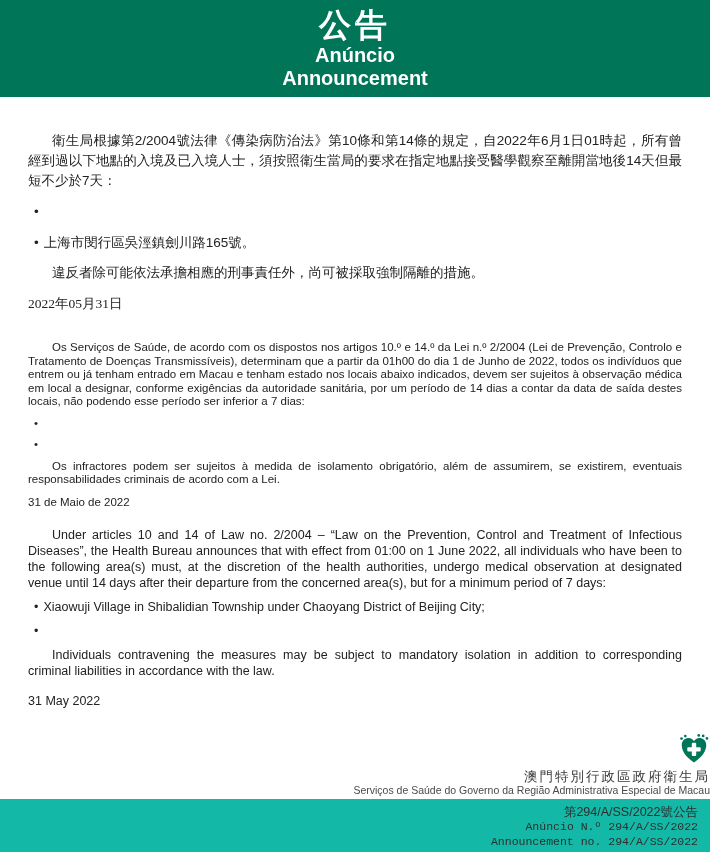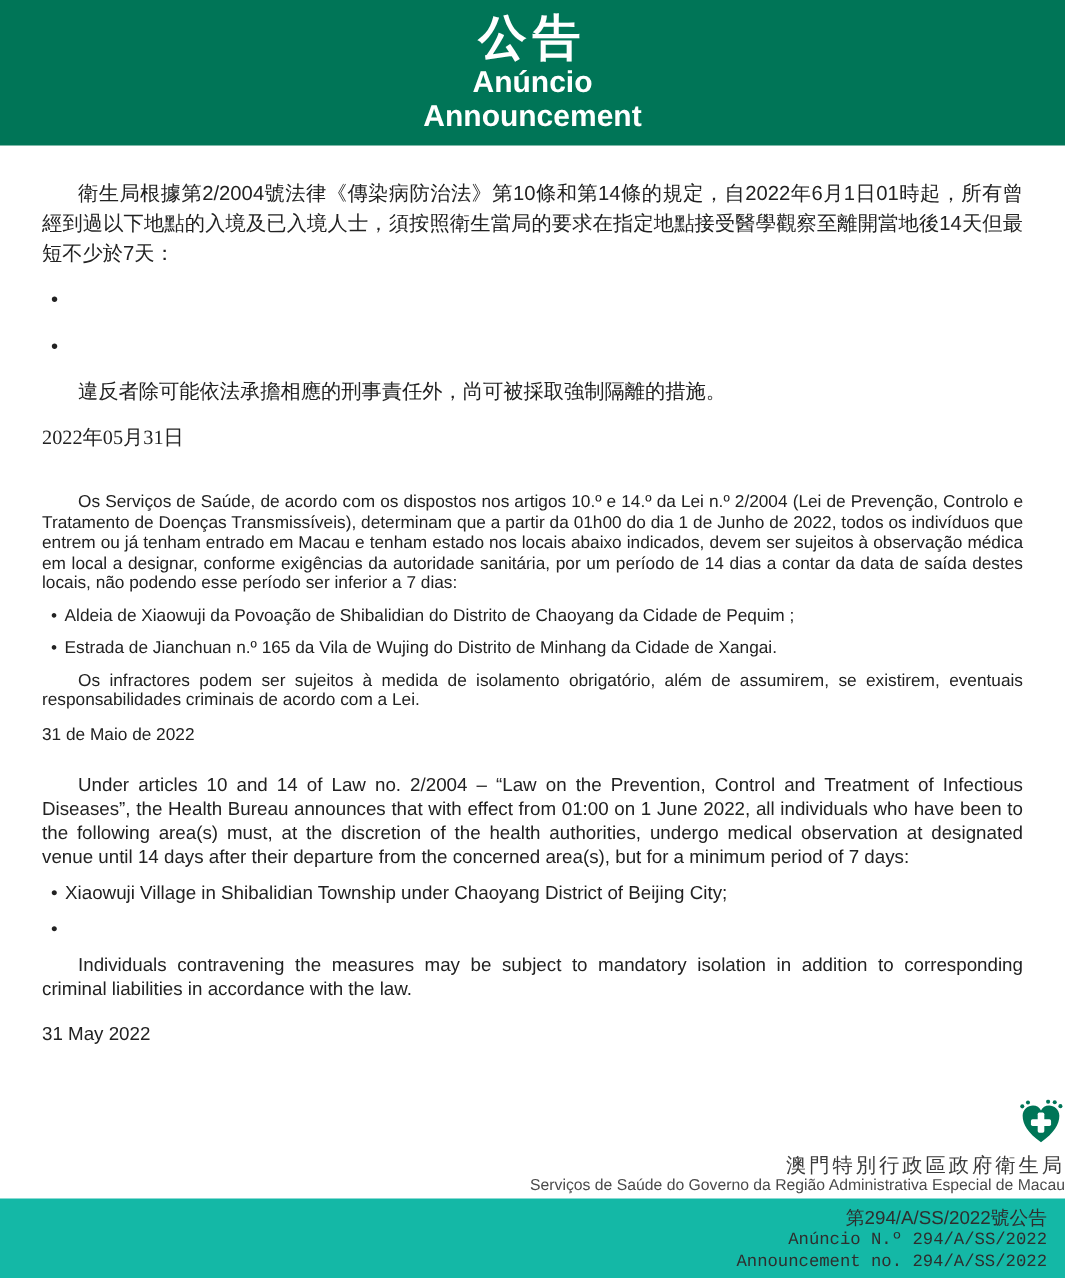--- a/index.html
+++ b/index.html
@@ -26,21 +26,21 @@
     line-height: 38px;
     letter-spacing: 4px;
   }
   .header .title-pt,
   .header .title-en {
     font-size: 20px;
     font-weight: bold;
     line-height: 23px;
   }
   .doc-body {
-    padding: 22px 28px 0 28px;
+    padding: 34px 28px 0 28px;
     flex: 0 0 auto;
   }
   .para {
     text-align: justify;
     margin: 0;
   }
   .para.indent { text-indent: 24px; }
   .zh-text  { font-size: 13.5px; line-height: 20px; color: #222; }
   .pt-text  { font-size: 11.5px; line-height: 13.5px; color: #222; margin-top: 27px; }
   .en-text  { font-size: 12.5px; line-height: 16px; color: #222; }
@@ -96,34 +96,33 @@
 
 <div class="doc-body">
 
   <div>
     <p class="para indent zh-text">衛生局根據第2/2004號法律《傳染病防治法》第10條和第14條的規定，自2022年6月1日01時起，所有曾經到過以下地點的入境及已入境人士，須按照衛生當局的要求在指定地點接受醫學觀察至離開當地後14天但最短不少於7天：</p>
     <div class="bullet-line zh-text zh-bullet-gap">
       <span class="bullet-dot">•</span>
     </div>
     <div class="bullet-line zh-text zh-bullet-gap">
       <span class="bullet-dot">•</span>
+      <span>上海市閔行區吳涇鎮劍川路165號。</span>
     </div>
     <p class="para indent zh-text zh-para-gap">違反者除可能依法承擔相應的刑事責任外，尚可被採取強制隔離的措施。</p>
     <div class="zh-text date-line">2022年05月31日</div>
   </div>
 
   <div class="section-gap">
     <p class="para indent pt-text">Os Serviços de Saúde, de acordo com os dispostos nos artigos 10.º e 14.º da Lei n.º 2/2004 (Lei de Prevenção, Controlo e Tratamento de Doenças Transmissíveis), determinam que a partir da 01h00 do dia 1 de Junho de 2022, todos os indivíduos que entrem ou já tenham entrado em Macau e tenham estado nos locais abaixo indicados, devem ser sujeitos à observação médica em local a designar, conforme exigências da autoridade sanitária, por um período de 14 dias a contar da data de saída destes locais, não podendo esse período ser inferior a 7 dias:</p>
     <div class="bullet-line pt-text" style="margin-top:8px;">
       <span class="bullet-dot">•</span>
-      <span>Aldeia de Xiaowuji da Povoação de Shibalidian do Distrito de Chaoyang da Cidade de Pequim ;</span>
     </div>
     <div class="bullet-line pt-text" style="margin-top:8px;">
       <span class="bullet-dot">•</span>
-      <span>Estrada de Jianchuan n.º 165 da Vila de Wujing do Distrito de Minhang da Cidade de Xangai.</span>
     </div>
     <p class="para indent pt-text" style="margin-top:8px;">Os infractores podem ser sujeitos à medida de isolamento obrigatório, além de assumirem, se existirem, eventuais responsabilidades criminais de acordo com a Lei.</p>
     <div class="pt-text" style="margin-top:9px;">31 de Maio de 2022</div>
   </div>
 
   <div class="section-gap">
     <p class="para indent en-text">Under articles 10 and 14 of Law no. 2/2004 – “Law on the Prevention, Control and Treatment of Infectious Diseases”, the Health Bureau announces that with effect from 01:00 on 1 June 2022, all individuals who have been to the following area(s) must, at the discretion of the health authorities, undergo medical observation at designated venue until 14 days after their departure from the concerned area(s), but for a minimum period of 7 days:</p>
     <div class="bullet-line en-text" style="margin-top:8px;">
       <span class="bullet-dot">•</span>
       <span>Xiaowuji Village in Shibalidian Township under Chaoyang District of Beijing City;</span>

